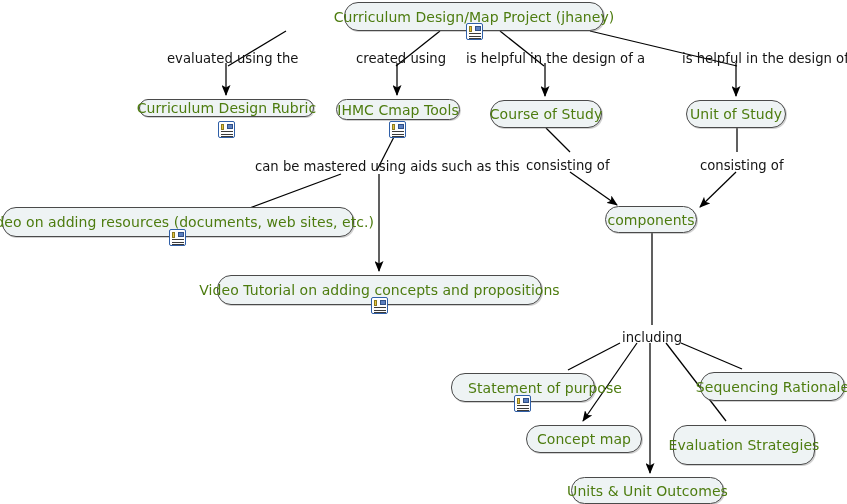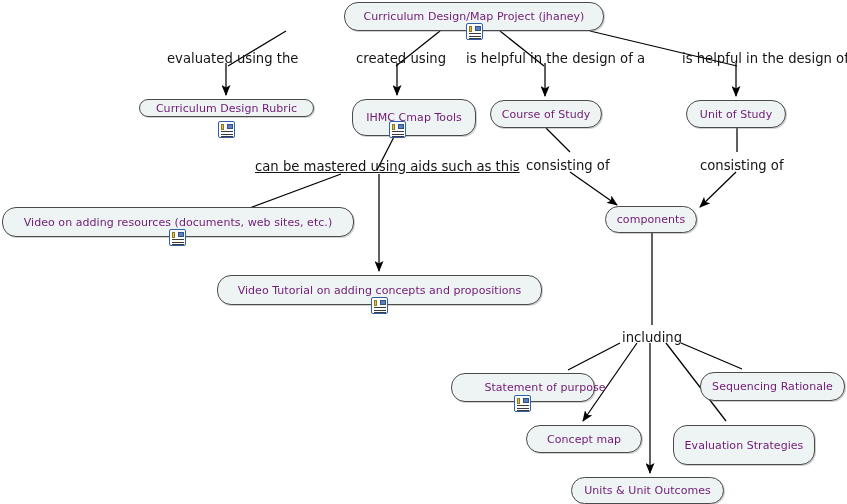--- a/index.html
+++ b/index.html
@@ -25,22 +25,22 @@
     width: 847px;
     height: 504px;
     pointer-events: none;
   }
   .node {
     position: absolute;
     box-sizing: border-box;
     background: #eef3f4;
     border: 1.4px solid #4a4a4a;
     border-radius: 14px;
-    color: #701a75;
-    font-size: 11px;
+    color: #4d7c0f;
+    font-size: 14px;
     line-height: 1;
     white-space: nowrap;
     display: flex;
     align-items: center;
     justify-content: center;
     box-shadow: 1px 1px 0 rgba(120,120,120,0.35);
   }
   .node .label {
     padding: 0 9px;
     letter-spacing: 0.05px;
@@ -157,21 +157,21 @@
   </div>
   <div class="res-icon" style="left:218px; top:121px;">
     <div class="sheet"></div>
       <div class="spine"></div>
       <div class="pic"></div>
     <div class="bar" style="top:9px;width:12px;"></div>
     <div class="bar" style="top:11.5px;width:12px;"></div>
     <div class="bar" style="top:14px;width:12px;"></div>
   </div>
 
-  <div class="node" style="left:336px; top:99px; width:124px; height:37px;margin-left:16px;">
+  <div class="node" style="left:336px; top:99px; width:124px; height:21px;">
     <span class="label">IHMC Cmap Tools</span>
   </div>
   <div class="res-icon" style="left:389px; top:121px;">
     <div class="sheet"></div>
       <div class="spine"></div>
       <div class="pic"></div>
     <div class="bar" style="top:9px;width:12px;"></div>
     <div class="bar" style="top:11.5px;width:12px;"></div>
     <div class="bar" style="top:14px;width:12px;"></div>
   </div>
@@ -237,18 +237,18 @@
   </div>
 
   <div class="node" style="left:571px; top:477px; width:153px; height:27px;">
     <span class="label">Units &amp; Unit Outcomes</span>
   </div>
 
   <div class="linklabel" style="left:167px; top:52px;">evaluated using the</div>
   <div class="linklabel" style="left:356px; top:52px;">created using</div>
   <div class="linklabel" style="left:466px; top:52px;">is helpful in the design of a</div>
   <div class="linklabel" style="left:682px; top:52px;">is helpful in the design of a</div>
-  <div class="linklabel" style="left:255px; top:160px;text-decoration:underline;">can be mastered using aids such as this</div>
+  <div class="linklabel" style="left:255px; top:160px;">can be mastered using aids such as this</div>
   <div class="linklabel" style="left:526px; top:159px;">consisting of</div>
   <div class="linklabel" style="left:700px; top:159px;">consisting of</div>
   <div class="linklabel" style="left:622px; top:331px;">including</div>
 
 </div>
 
 </body></html>

